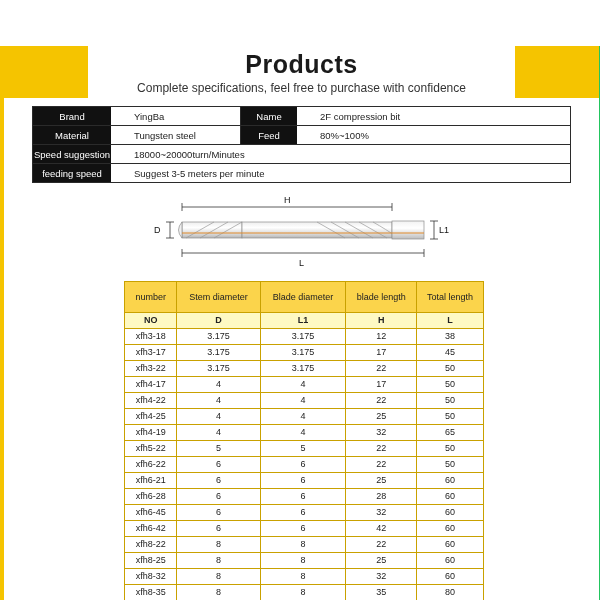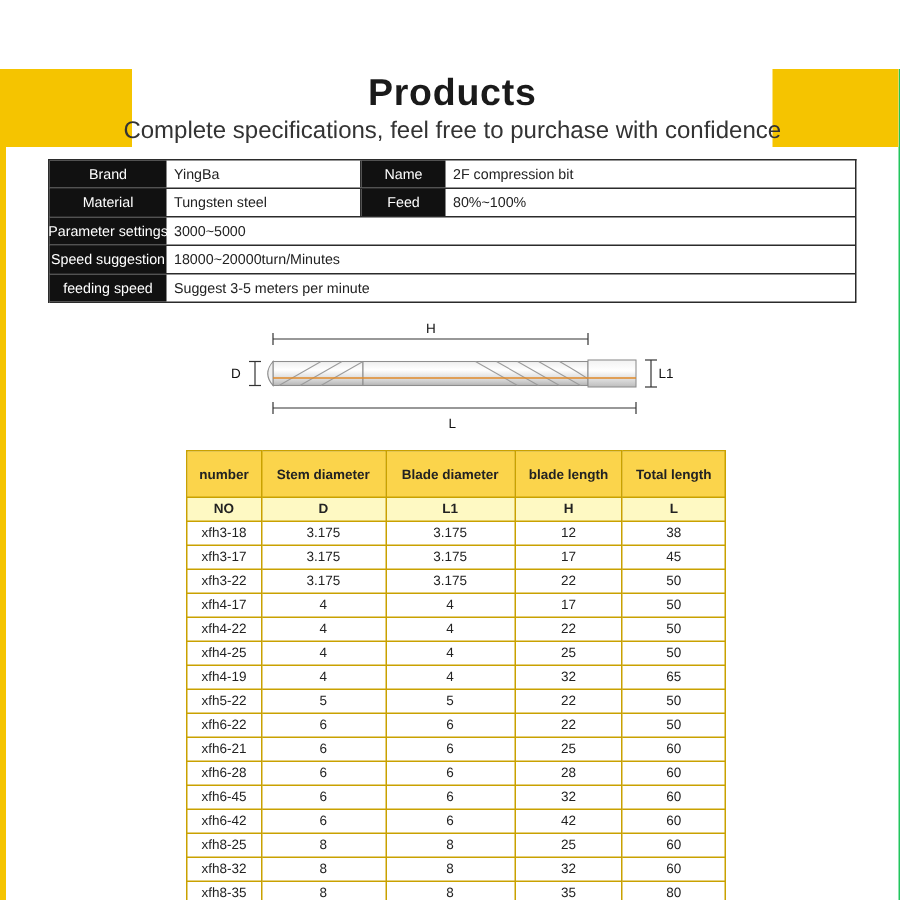--- a/index.html
+++ b/index.html
@@ -48,21 +48,21 @@
     position: relative;
     font-size: 25px;
     font-weight: bold;
     letter-spacing: .5px;
     line-height: 28px;
     color: #1a1a1a;
     z-index: 2;
   }
   .subtitle {
     position: relative;
-    font-size: 16px;
+    font-size: 12px;
     color: #333;
     margin-top: 3px;
     z-index: 2;
   }
 
   
   .spec {
     margin: 8px 28px 0 28px;
     border: 1px solid #2b2b2b;
     border-bottom: none;
@@ -81,21 +81,21 @@
     align-items: center;
     justify-content: center;
     box-sizing: border-box;
     padding: 0 4px;
     white-space: nowrap;
   }
   .spec-value {
     font-size: 9.5px;
     display: flex;
     align-items: center;
-    padding-left: 5px;
+    padding-left: 23px;
     box-sizing: border-box;
     color: #222;
   }
   .w-lab-a { width: 78px; }
   .w-val-a { width: 130px; border-right: 1px solid #2b2b2b; }
   .w-lab-b { width: 56px; border-left: 0; }
   .w-val-b { flex: 1; }
   .w-lab-wide { width: 78px; }
   .w-val-wide { flex: 1; }
 
@@ -120,21 +120,21 @@
     border: 1px solid #c9a100;
     font-size: 9px;
     text-align: center;
     height: 15px;
     padding: 0 2px;
     color: #222;
     line-height: 11px;
   }
   table.data th {
     background: #fbd44b;
-    font-weight: bold;
+    font-weight: normal;
     font-size: 9px;
     height: 30px;
   }
   table.data tr.sub td {
     background: #fef9c3;
     font-weight: bold;
   }
 </style>
 </head>
 <body>
@@ -153,24 +153,20 @@
       <div class="spec-label w-lab-a">Brand</div>
       <div class="spec-value w-val-a">YingBa</div>
       <div class="spec-label w-lab-b">Name</div>
       <div class="spec-value w-val-b">2F compression bit</div>
     </div>
     <div class="spec-row">
       <div class="spec-label w-lab-a">Material</div>
       <div class="spec-value w-val-a">Tungsten steel</div>
       <div class="spec-label w-lab-b">Feed</div>
       <div class="spec-value w-val-b">80%~100%</div>
-    </div>
-    <div class="spec-row">
-      <div class="spec-label w-lab-wide">Parameter settings</div>
-      <div class="spec-value w-val-wide">3000~5000</div>
     </div>
     <div class="spec-row">
       <div class="spec-label w-lab-wide">Speed suggestion</div>
       <div class="spec-value w-val-wide">18000~20000turn/Minutes</div>
     </div>
     <div class="spec-row">
       <div class="spec-label w-lab-wide">feeding speed</div>
       <div class="spec-value w-val-wide">Suggest 3-5 meters per minute</div>
     </div>
   </div>
@@ -337,20 +333,27 @@
             <td>60</td>
           </tr>
           <tr>
             <td>xfh6-42</td>
             <td>6</td>
             <td>6</td>
             <td>42</td>
             <td>60</td>
           </tr>
           <tr>
+            <td>xfh8-22</td>
+            <td>8</td>
+            <td>8</td>
+            <td>22</td>
+            <td>60</td>
+          </tr>
+          <tr>
             <td>xfh8-25</td>
             <td>8</td>
             <td>8</td>
             <td>25</td>
             <td>60</td>
           </tr>
           <tr>
             <td>xfh8-32</td>
             <td>8</td>
             <td>8</td>

